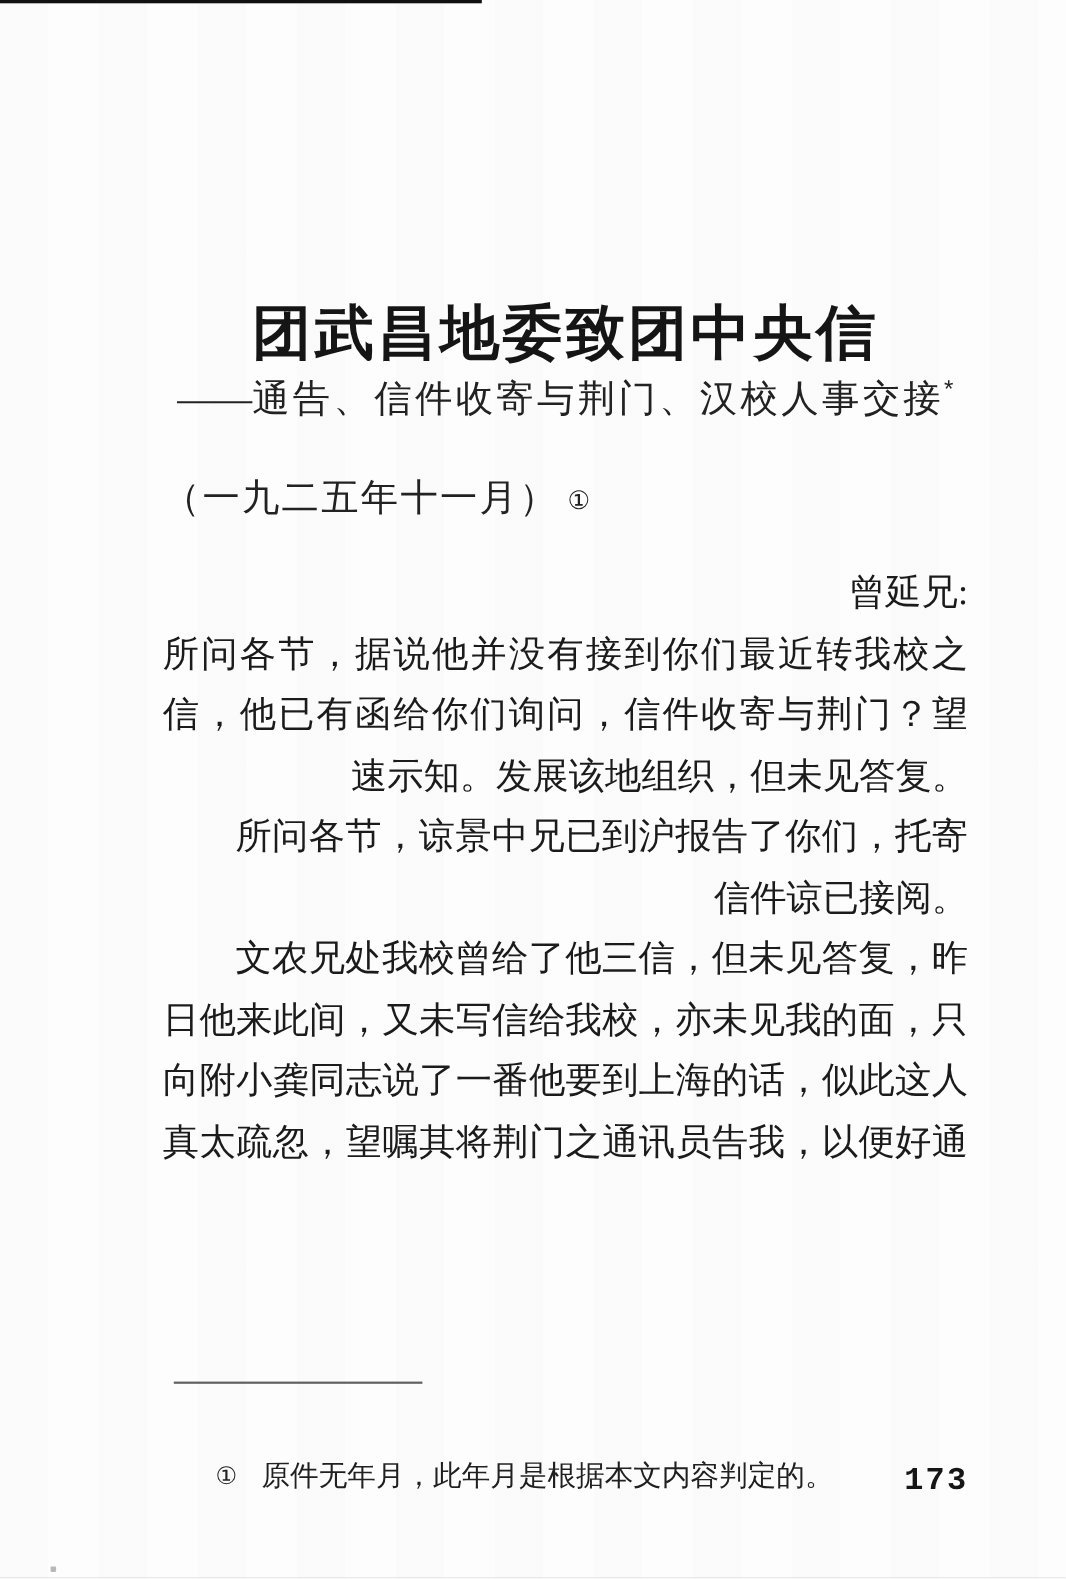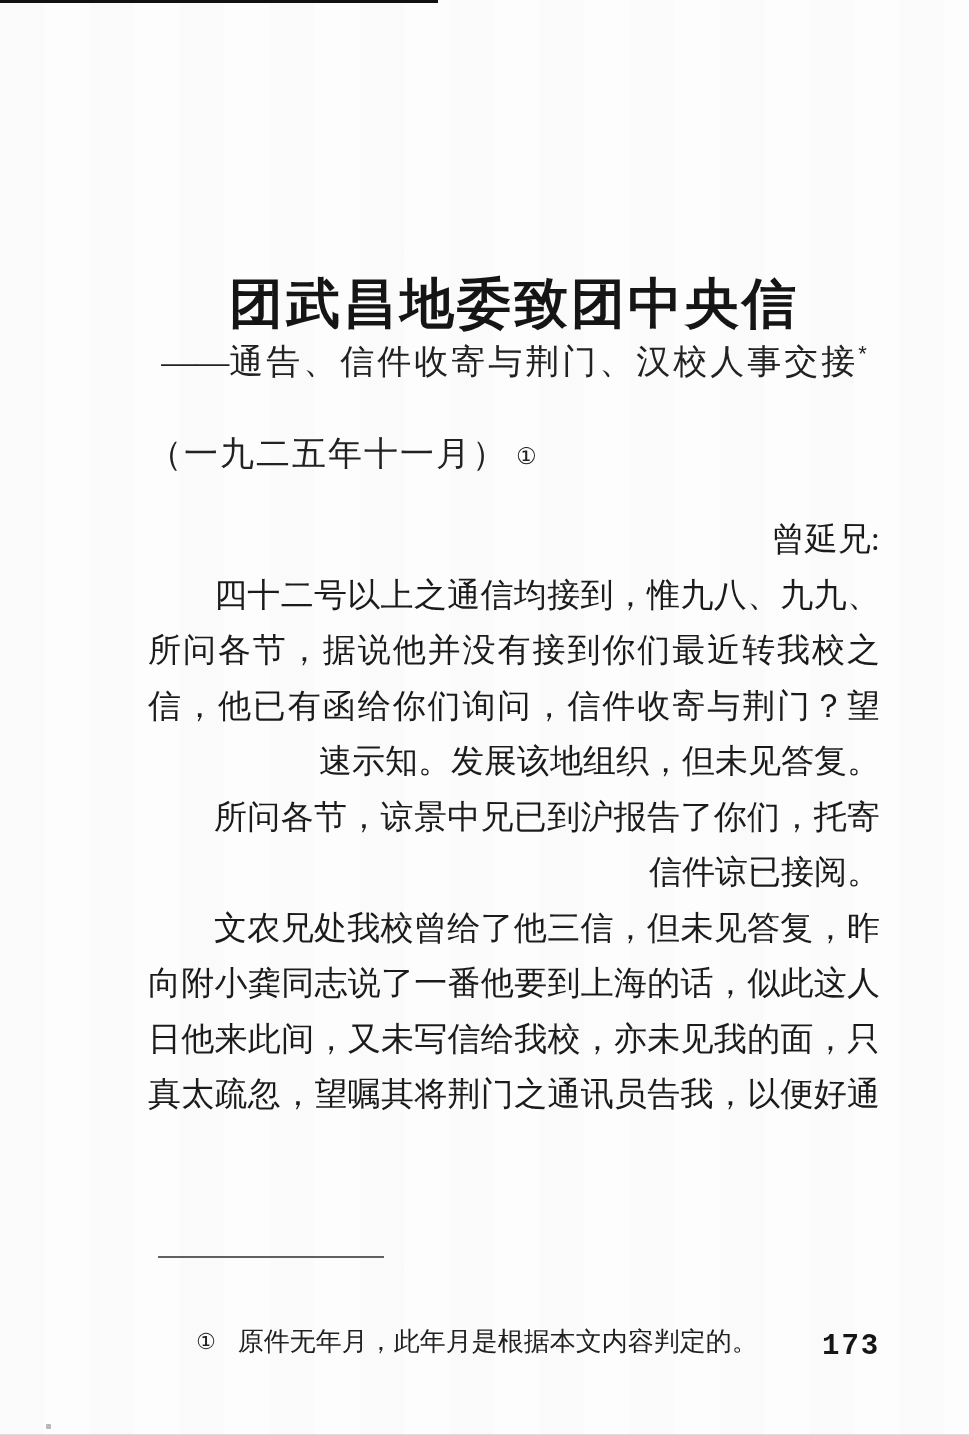--- a/index.html
+++ b/index.html
@@ -128,31 +128,30 @@
     <span class="dash">——</span><span>通告、信件收寄与荆门、汉校人事交接</span><sup>*</sup>
   </div>
 
   <div class="doc-date">
     <span>（一九二五年十一月）</span><span class="fn-marker">①</span>
   </div>
 
   <div class="body-text">
     <div class="line">曾延兄:</div>
 
-    <div class="line j ind">四十二号以上之通信均接到，惟九八、九九、</div>
     <div class="line j">所问各节，据说他并没有接到你们最近转我校之</div>
     <div class="line j">信，他已有函给你们询问，信件收寄与荆门？望</div>
     <div class="line">速示知。发展该地组织，但未见答复。</div>
 
     <div class="line j ind">所问各节，谅景中兄已到沪报告了你们，托寄</div>
     <div class="line">信件谅已接阅。</div>
 
     <div class="line j ind">文农兄处我校曾给了他三信，但未见答复，昨</div>
+    <div class="line j">日他来此间，又未写信给我校，亦未见我的面，只</div>
     <div class="line j">向附小龚同志说了一番他要到上海的话，似此这人</div>
-    <div class="line j">日他来此间，又未写信给我校，亦未见我的面，只</div>
     <div class="line j">真太疏忽，望嘱其将荆门之通讯员告我，以便好通</div>
   </div>
 
   <div class="footnote-divider"></div>
 
   <div class="footnote">
     <span class="fn-marker">①</span><span>原件无年月，此年月是根据本文内容判定的。</span>
   </div>
 
   <div class="page-number">173</div>

